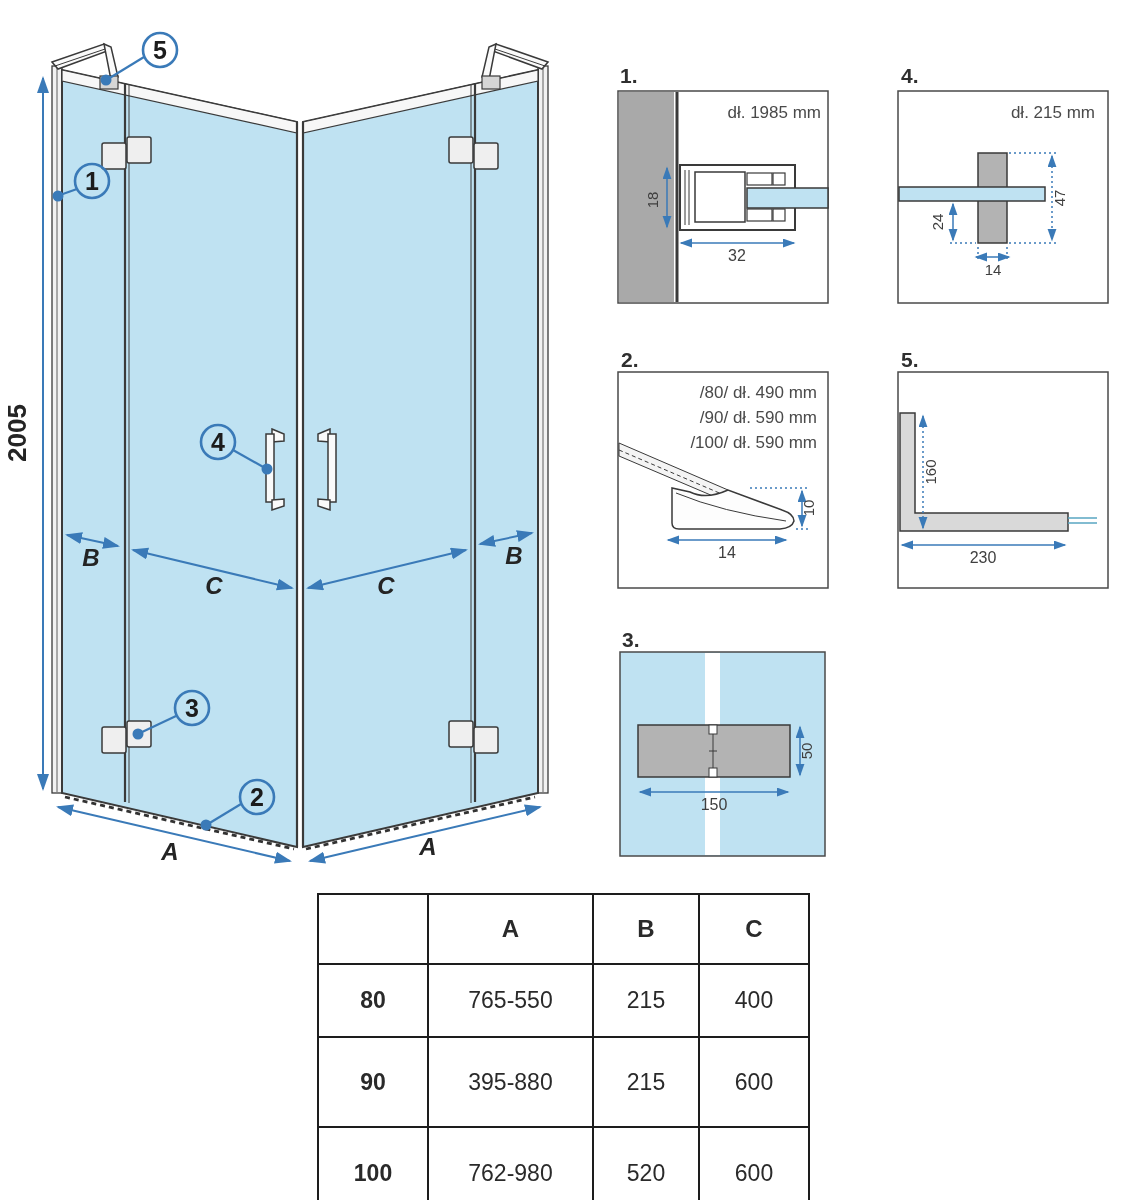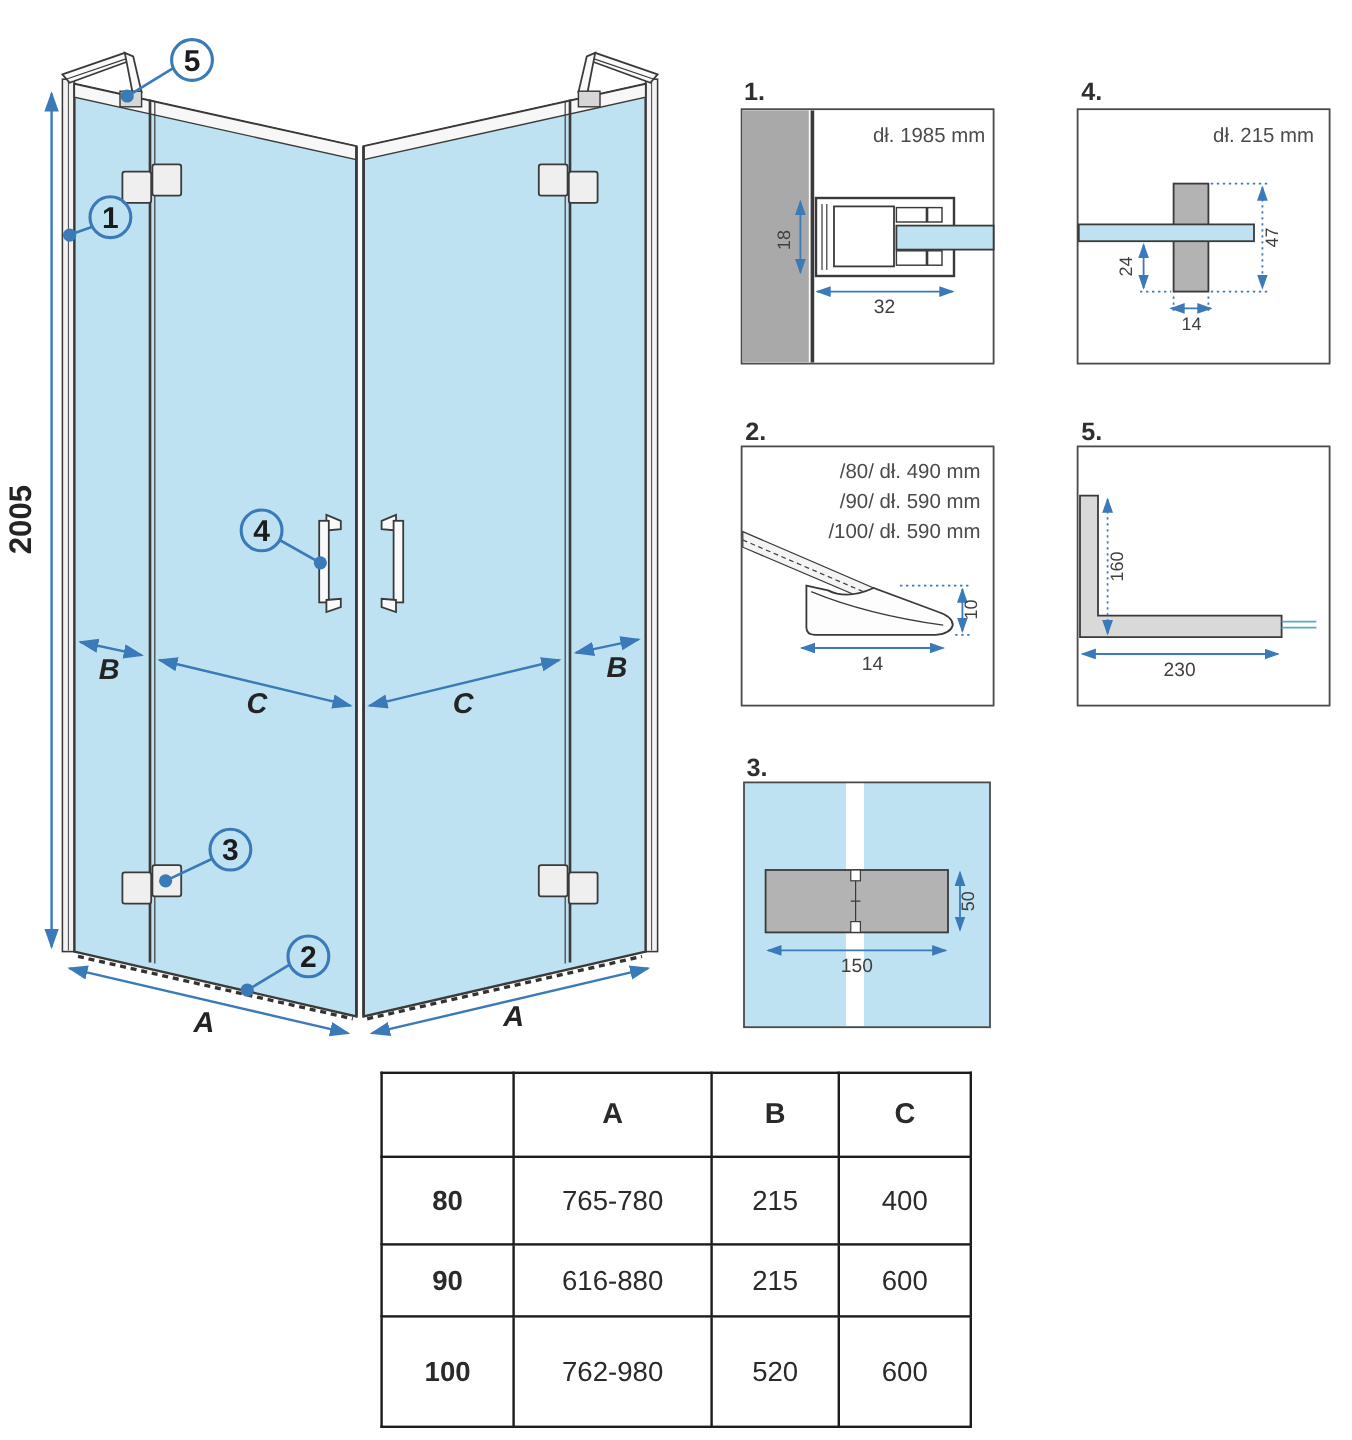--- a/index.html
+++ b/index.html
@@ -327,27 +327,27 @@
       </colgroup>
     <tbody>
         <tr style="height:70px">
       <td class="hd"></td>
       <td class="hd">A</td>
       <td class="hd">B</td>
       <td class="hd">C</td>
     </tr>
     <tr style="height:73px">
       <td class="rowlab">80</td>
-      <td>765-780</td>
+      <td>765-550</td>
       <td>215</td>
       <td>400</td>
     </tr>
-    <tr style="height:60px">
+    <tr style="height:90px">
       <td class="rowlab">90</td>
-      <td>616-880</td>
+      <td>395-880</td>
       <td>215</td>
       <td>600</td>
     </tr>
     <tr style="height:92px">
       <td class="rowlab">100</td>
       <td>762-980</td>
       <td>520</td>
       <td>600</td>
     </tr>
   </tbody>

